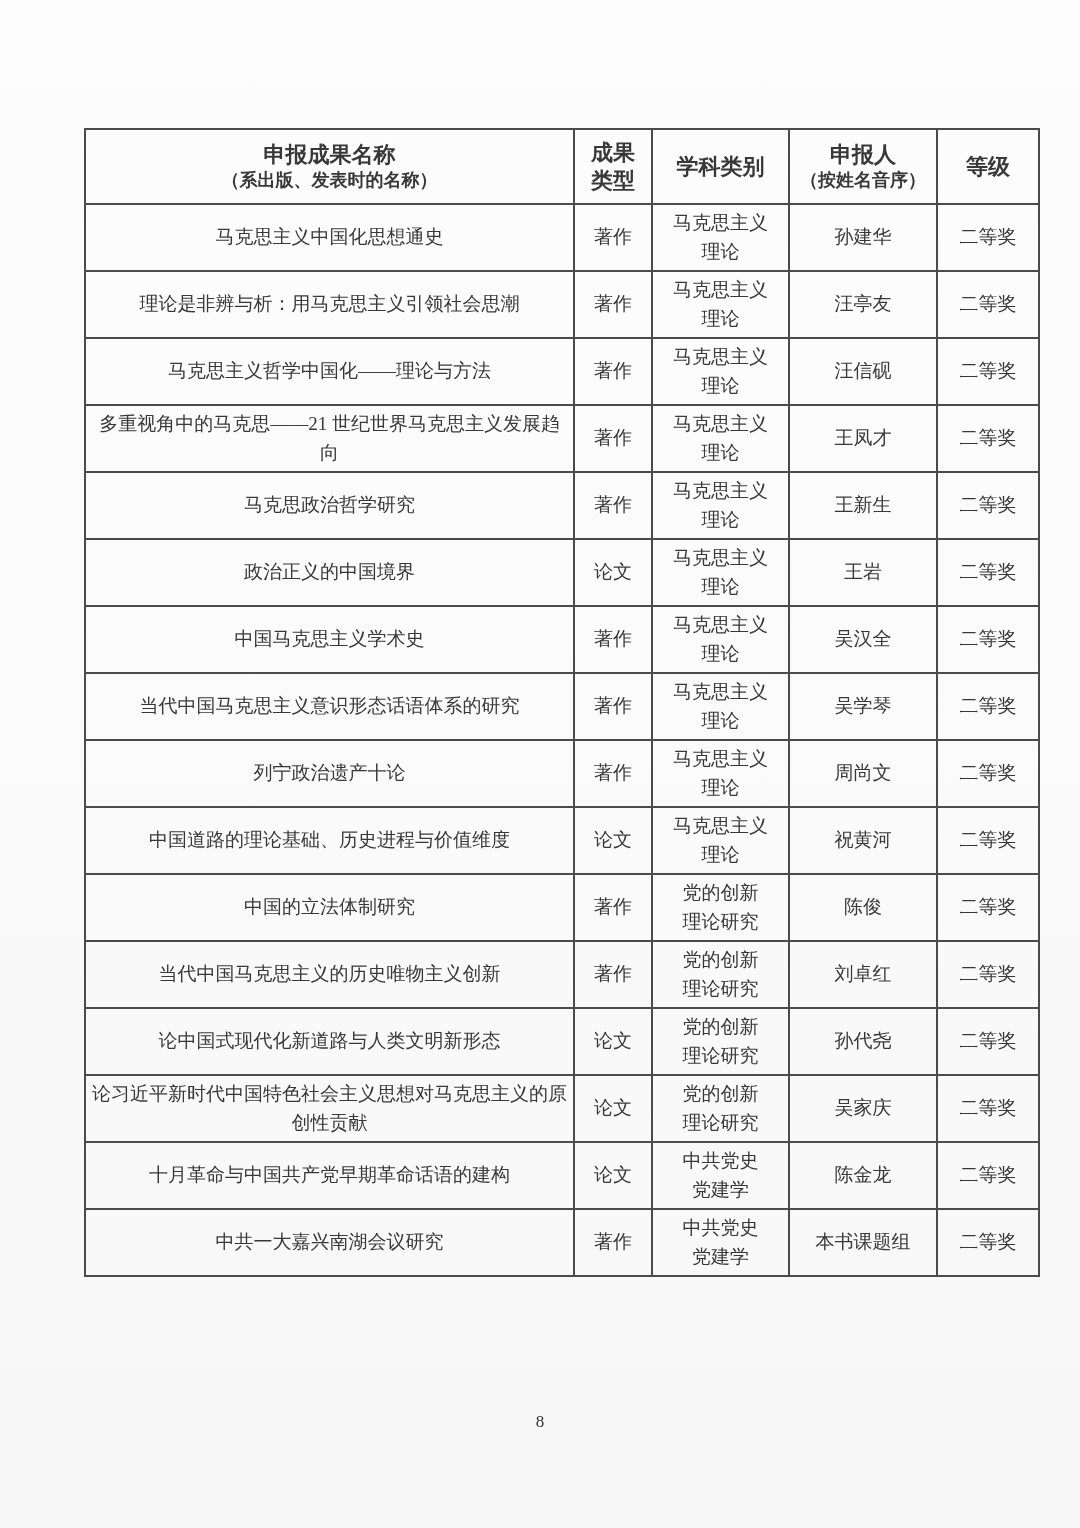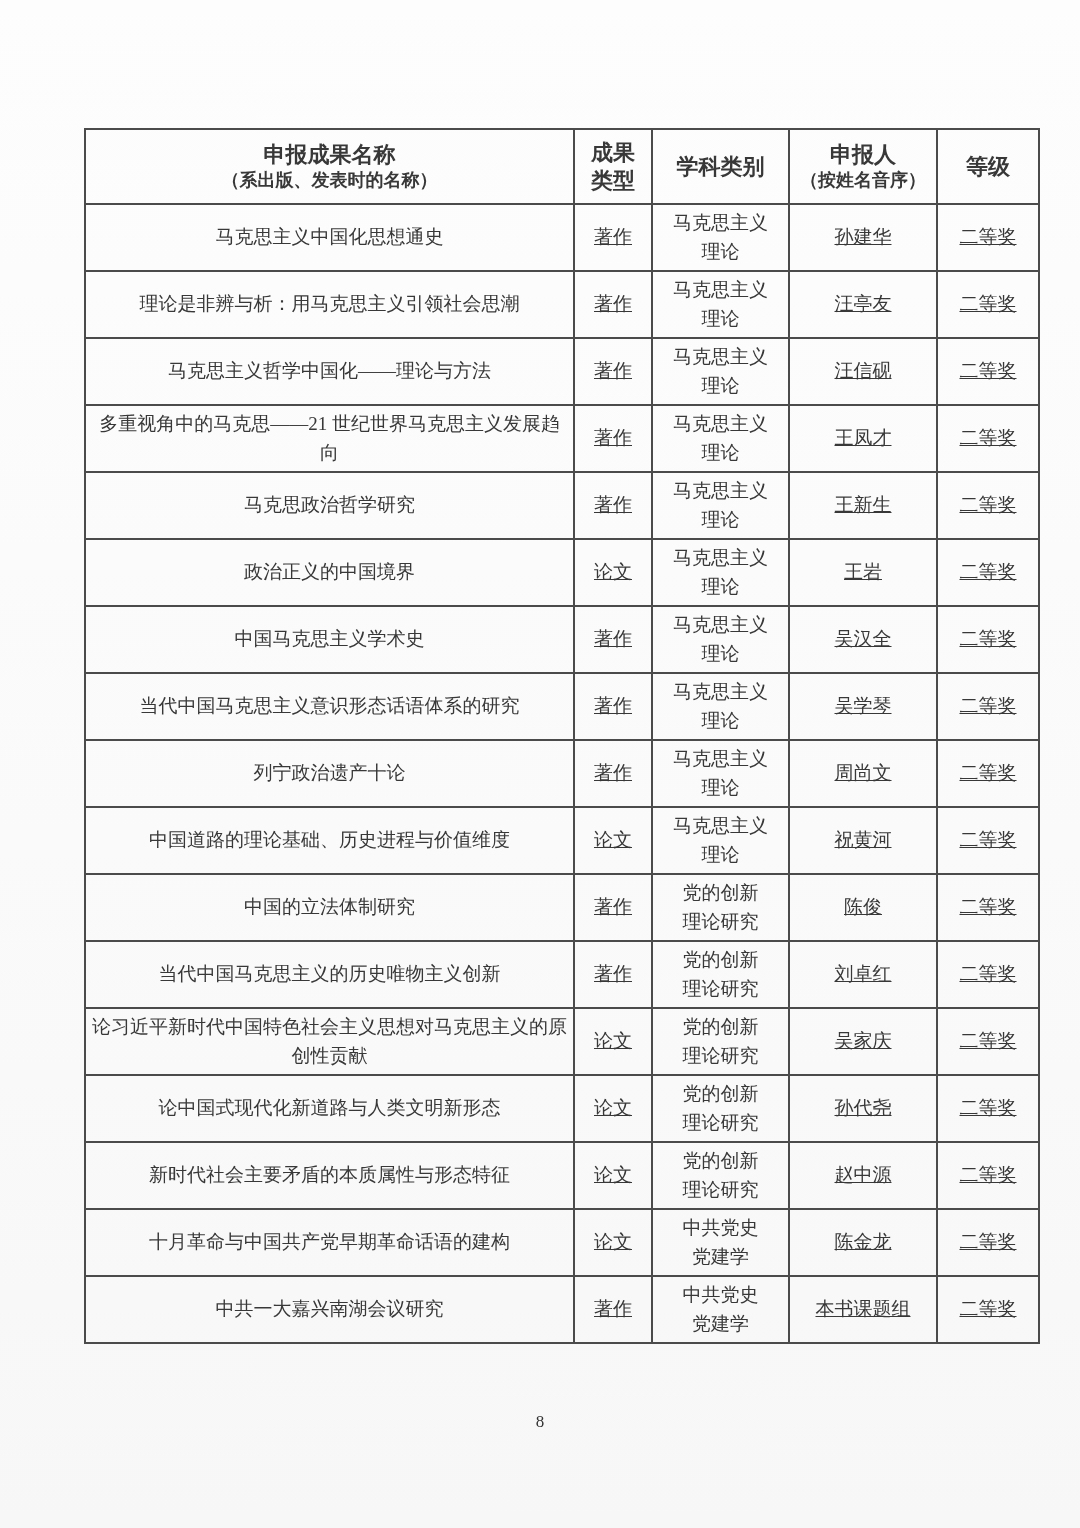--- a/index.html
+++ b/index.html
@@ -53,21 +53,21 @@
     line-height: 1.3;
     white-space: pre-line;
   }
   td.cell-name {
     text-align: left;
     padding-left: 11px;
     padding-right: 14px;
     line-height: 1.6;
   }
   td.cell-subject { white-space: pre-line; line-height: 1.35; font-size: 18.5px; }
-  td.cell-type, td.cell-applicant, td.cell-grade { font-size: 19px; text-decoration: underline; }
+  td.cell-type, td.cell-applicant, td.cell-grade { font-size: 19px; }
   .page-number {
     position: absolute;
     top: 1412px;
     left: 0;
     width: 1080px;
     text-align: center;
     font-size: 17px;
     color: #333333;
   }
 </style>
@@ -210,46 +210,38 @@
   <tr>
     <td class="cell-name">当代中国马克思主义的历史唯物主义创新</td>
     <td class="cell-type">著作</td>
     <td class="cell-subject">党的创新
 理论研究</td>
     <td class="cell-applicant">刘卓红</td>
     <td class="cell-grade">二等奖</td>
   </tr>
 
   <tr>
+    <td class="cell-name">论中国式现代化新道路与人类文明新形态</td>
+    <td class="cell-type">论文</td>
+    <td class="cell-subject">党的创新
+理论研究</td>
+    <td class="cell-applicant">孙代尧</td>
+    <td class="cell-grade">二等奖</td>
+  </tr>
+
+  <tr>
     <td class="cell-name">论习近平新时代中国特色社会主义思想对马克思主义的原创性贡献</td>
     <td class="cell-type">论文</td>
     <td class="cell-subject">党的创新
 理论研究</td>
     <td class="cell-applicant">吴家庆</td>
     <td class="cell-grade">二等奖</td>
   </tr>
 
-  <tr>
-    <td class="cell-name">论中国式现代化新道路与人类文明新形态</td>
-    <td class="cell-type">论文</td>
-    <td class="cell-subject">党的创新
-理论研究</td>
-    <td class="cell-applicant">孙代尧</td>
-    <td class="cell-grade">二等奖</td>
-  </tr>
-
-
-  <tr>
-    <td class="cell-name">新时代社会主要矛盾的本质属性与形态特征</td>
-    <td class="cell-type">论文</td>
-    <td class="cell-subject">党的创新
-理论研究</td>
-    <td class="cell-applicant">赵中源</td>
-    <td class="cell-grade">二等奖</td>
-  </tr>
+
 
   <tr>
     <td class="cell-name">十月革命与中国共产党早期革命话语的建构</td>
     <td class="cell-type">论文</td>
     <td class="cell-subject">中共党史
 党建学</td>
     <td class="cell-applicant">陈金龙</td>
     <td class="cell-grade">二等奖</td>
   </tr>
 

